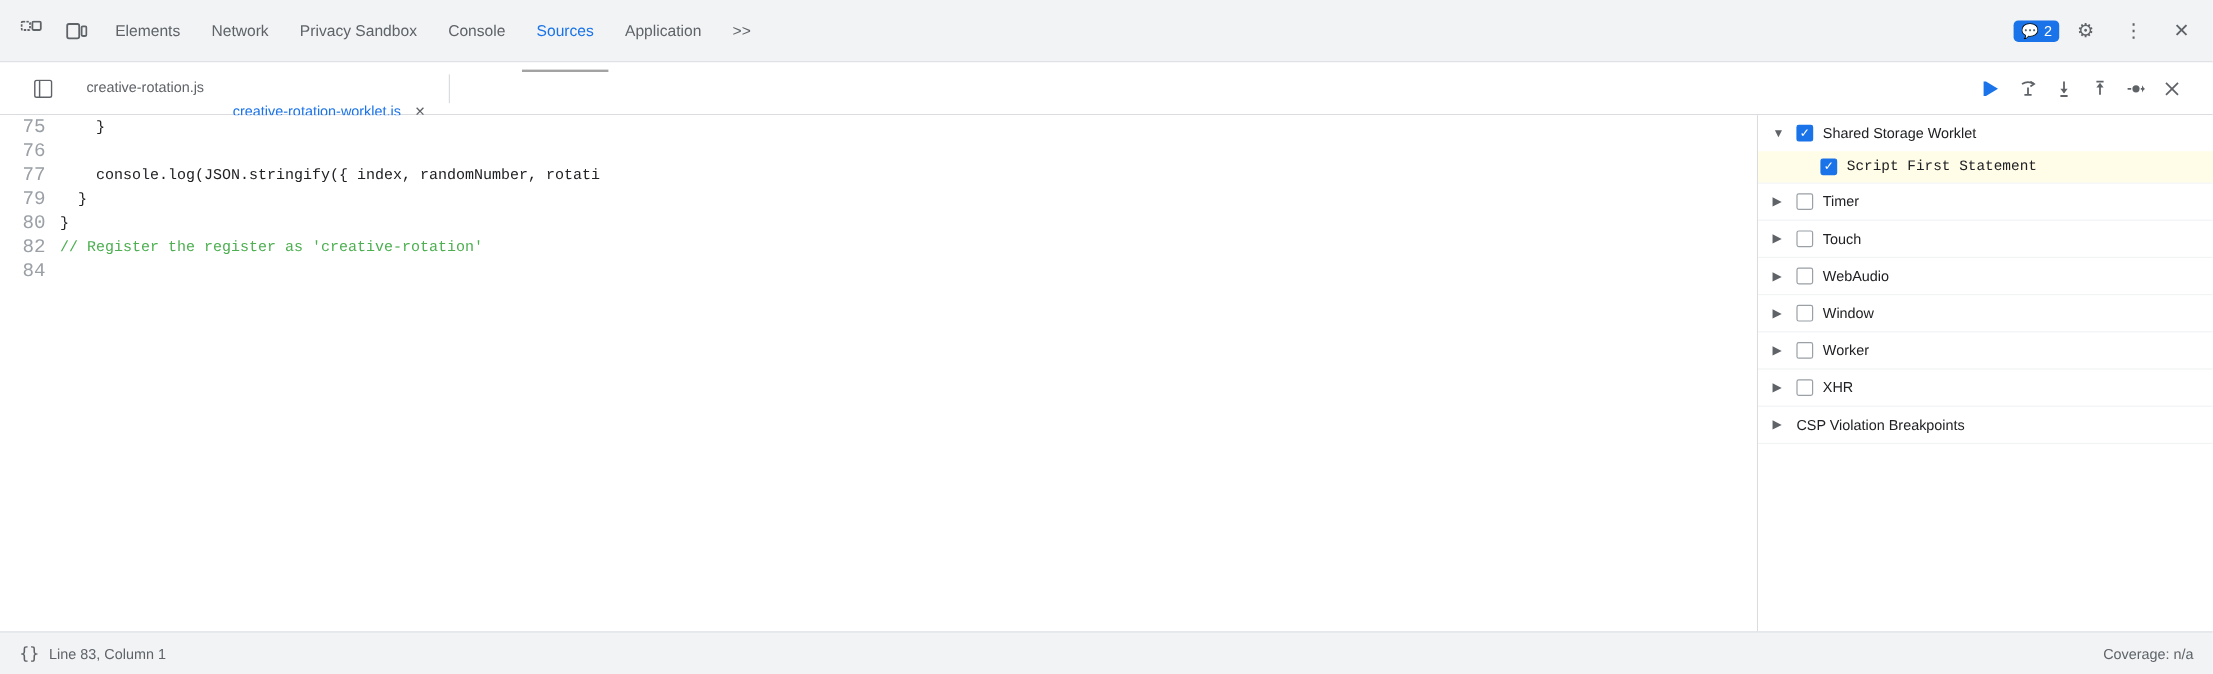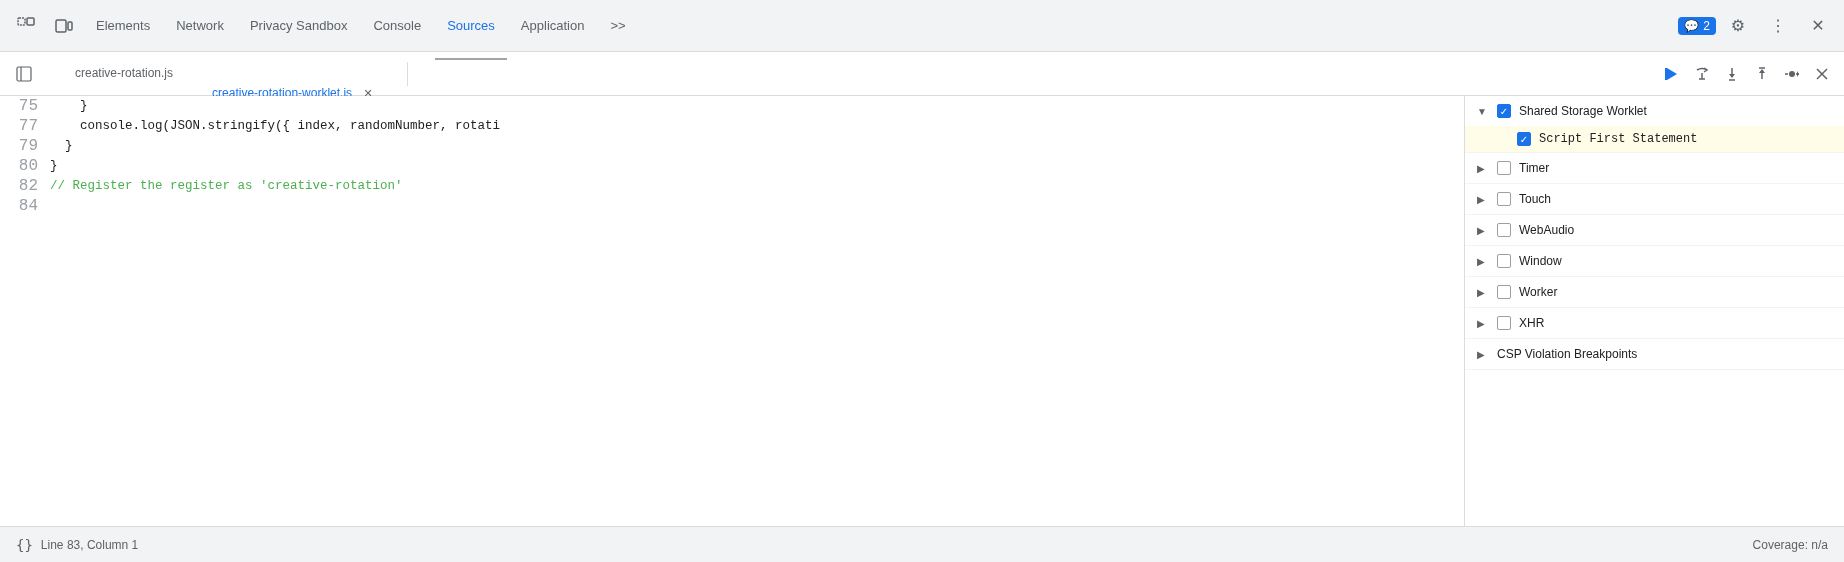--- a/index.html
+++ b/index.html
@@ -68,22 +68,21 @@
       gap: 4px;
     }
 
     
     .file-tabs {
       display: flex;
       align-items: center;
       height: 44px;
       border-bottom: 1px solid #dadce0;
       background: #fff;
-      padding: 0 8px;
-      gap: 15px;
+      padding: 0 20px;
     }
     .sidebar-toggle {
       width: 32px; height: 32px;
       display: flex; align-items: center; justify-content: center;
       cursor: pointer; color: #5f6368; font-size: 14px;
       border-radius: 4px;
       margin-right: 8px;
     }
     .file-tab {
       padding: 0 12px;
@@ -368,20 +367,24 @@
 <div class="main-area">
 
   <div class="code-editor">
     <div class="code-lines">
 
       <div class="code-line">
         <div class="line-number">75</div>
         <div class="line-content">    }</div>
       </div>
       <div class="code-line">
+        <div class="line-number">76</div>
+        <div class="line-content"> </div>
+      </div>
+      <div class="code-line">
         <div class="line-number">77</div>
         <div class="line-content">    console.log(JSON.stringify({ index, randomNumber, rotati</div>
       </div>
       <div class="code-line">
         <div class="line-number">79</div>
         <div class="line-content">  }</div>
       </div>
       <div class="code-line">
         <div class="line-number">80</div>
         <div class="line-content">}</div>

